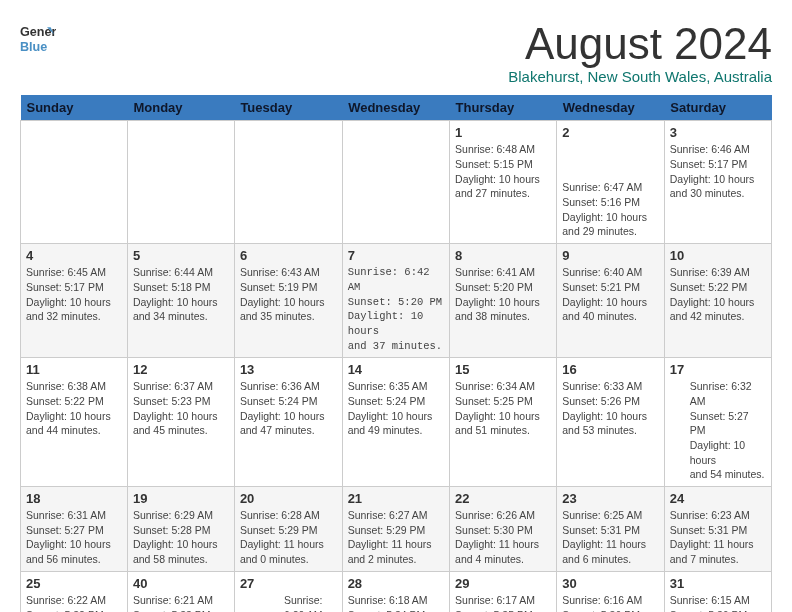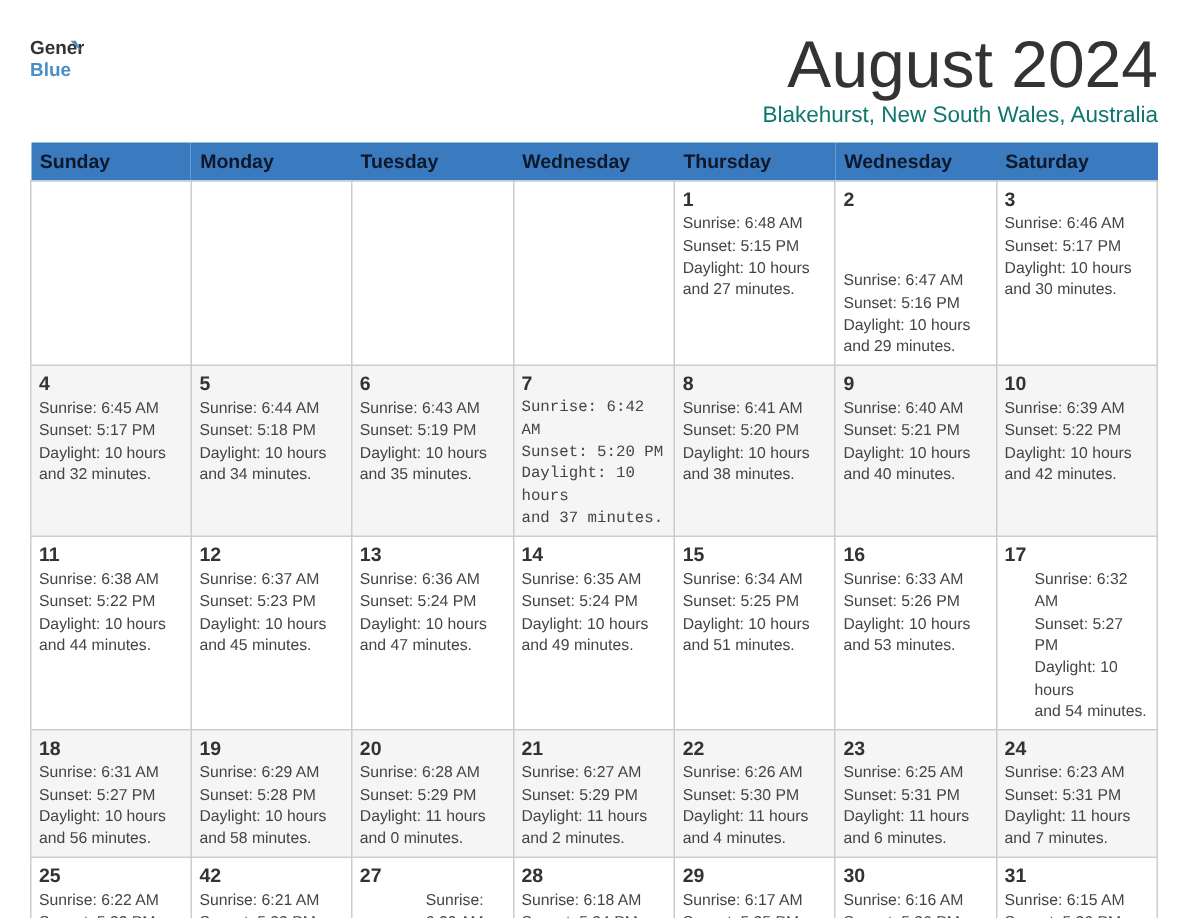--- a/index.html
+++ b/index.html
@@ -291,21 +291,21 @@
       </tr>
       <tr>
         <td>
           <div class="day-number">25</div>
           <div class="day-detail" style="white-space: pre-line;">Sunrise: 6:22 AM
 Sunset: 5:32 PM
 Daylight: 11 hours
 and 9 minutes.</div>
         </td>
         <td>
-          <div class="day-number">42</div>
+          <div class="day-number">40</div>
           <div class="day-detail" style="white-space: pre-line;">Sunrise: 6:21 AM
 Sunset: 5:33 PM
 Daylight: 11 hours
 and 11 minutes.</div>
         </td>
         <td>
           <div class="day-number">27</div>
           <div class="day-detail" style="white-space: pre-line; margin-left: 44px;">Sunrise: 6:20 AM
 Sunset: 5:34 PM
 Daylight: 11 hours

